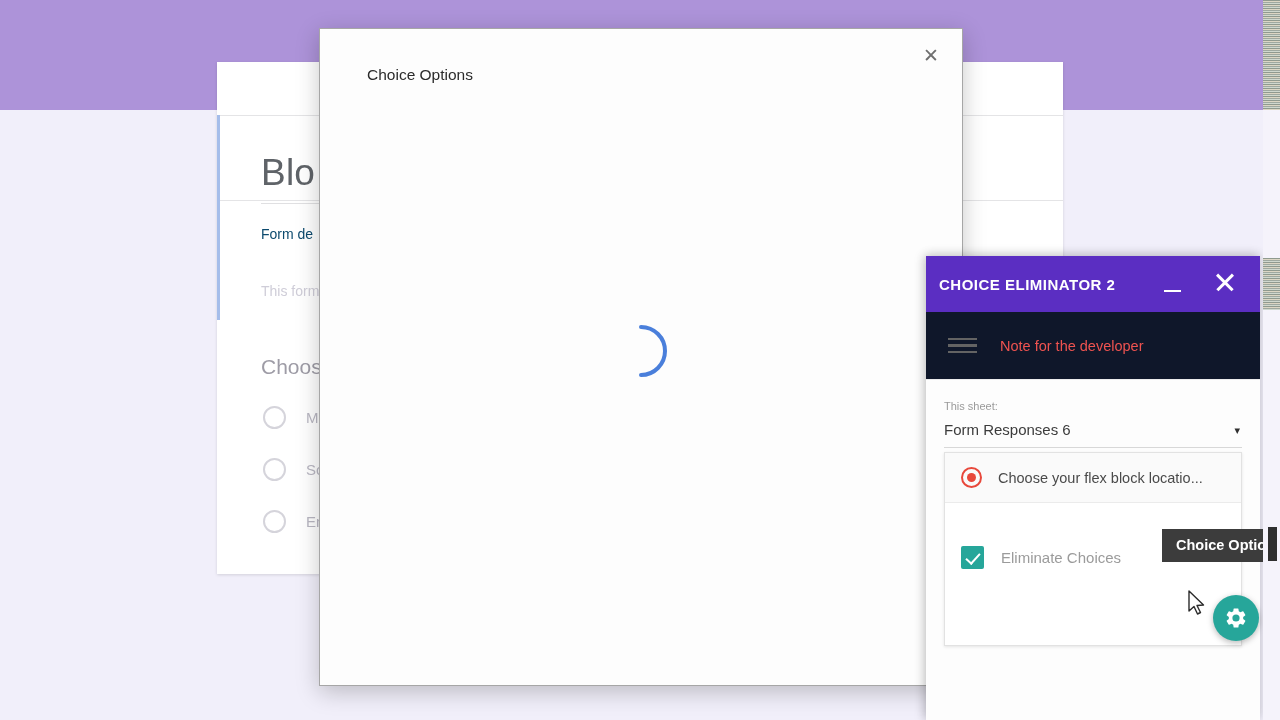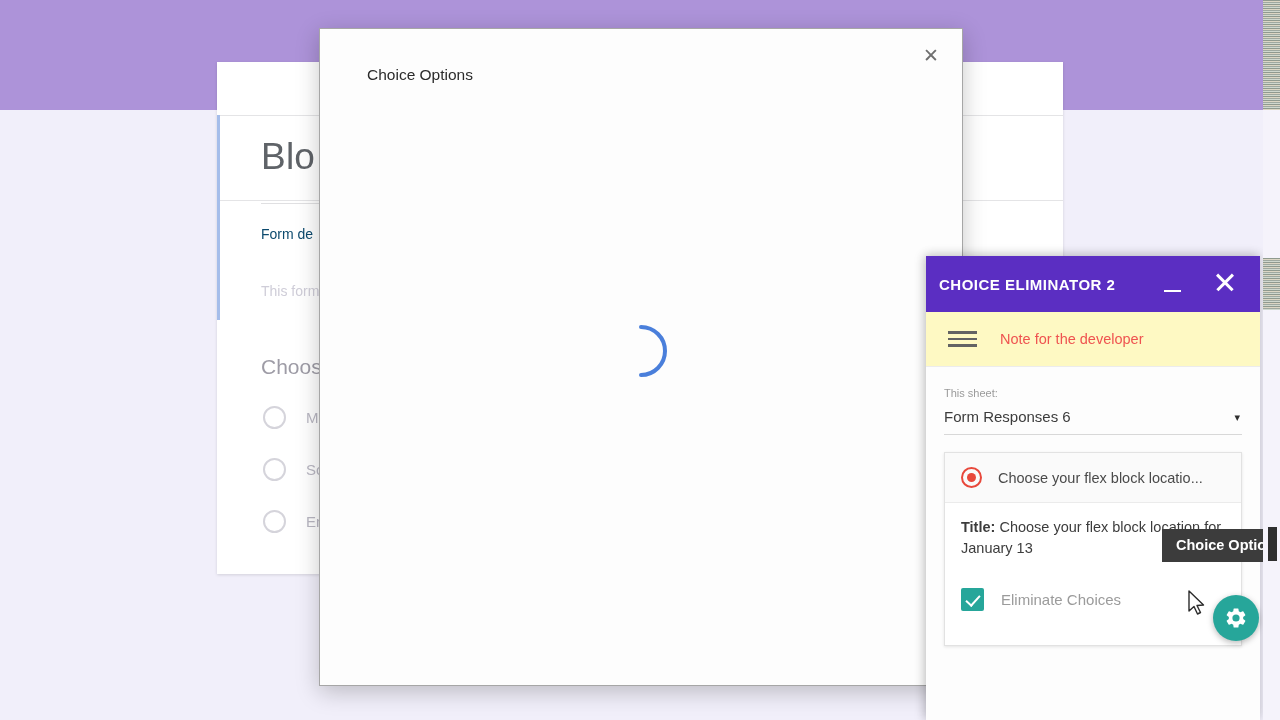--- a/index.html
+++ b/index.html
@@ -57,21 +57,21 @@
   
   .form-accent {
     position: absolute;
     left: 217px; top: 115px;
     width: 3px; height: 205px;
     background: #a5bdea;
   }
 
   .form-title {
     position: absolute;
-    left: 261px; top: 136px;
+    left: 261px; top: 152px;
     font-size: 37px;
     color: #5f6368;
     letter-spacing: 0.2px;
     white-space: nowrap;
   }
 
   .form-title-underline {
     position: absolute;
     left: 261px; top: 203px;
     width: 140px; height: 1px;
@@ -213,22 +213,22 @@
     left: 2px; top: 11px;
     width: 22px; height: 2.5px;
     background: #ffffff;
     display: block;
   }
   .ce-close i:first-child { transform: rotate(45deg); }
   .ce-close i:last-child  { transform: rotate(-45deg); }
 
   .ce-toolbar {
     position: relative;
-    height: 55px;
-    background: #fef9c3;
+    height: 68px;
+    background: #0f172a;
     border-bottom: 1px solid #ececec;
     display: flex;
     align-items: center;
   }
 
   .hamburger {
     margin-left: 22px;
     width: 29px;
     cursor: pointer;
   }
@@ -512,24 +512,20 @@
     </div>
 
     <div class="ce-card">
 
       <div class="ce-card-head">
         <span class="ce-radio-icon"></span>
         <span class="ce-card-head-label">Choose your flex block locatio...</span>
       </div>
 
       <div class="ce-card-body">
-        <div class="ce-card-title">
-          <b>Title:</b>
-          <span>Choose your flex block location for January 13</span>
-        </div>
 
         <div class="ce-check-row">
           <span class="ce-checkbox"></span>
           <span class="ce-check-label">Eliminate Choices</span>
         </div>
       </div>
 
       <div class="ce-fab">
         <svg width="24" height="24" viewBox="0 0 24 24">
           <path fill="#ffffff" d="M19.14 12.94c.04-.3.06-.61.06-.94s-.02-.64-.07-.94l2.03-1.58a.49.49 0 0 0 .12-.61l-1.92-3.32a.49.49 0 0 0-.59-.22l-2.39.96a7.03 7.03 0 0 0-1.62-.94l-.36-2.54a.48.48 0 0 0-.48-.41h-3.84a.48.48 0 0 0-.47.41l-.36 2.54c-.59.24-1.13.57-1.62.94l-2.39-.96a.48.48 0 0 0-.59.22L2.74 8.87c-.12.21-.08.47.12.61l2.03 1.58c-.05.3-.09.63-.09.94s.02.64.07.94l-2.03 1.58a.49.49 0 0 0-.12.61l1.92 3.32c.12.22.37.29.59.22l2.39-.96c.5.38 1.03.7 1.62.94l.36 2.54c.05.24.25.41.48.41h3.84c.24 0 .44-.17.48-.41l.36-2.54c.59-.24 1.13-.56 1.62-.94l2.39.96c.22.08.47 0 .59-.22l1.92-3.32a.49.49 0 0 0-.12-.61l-2.01-1.58zM12 15.6A3.6 3.6 0 1 1 12 8.4a3.6 3.6 0 0 1 0 7.2z"></path>

